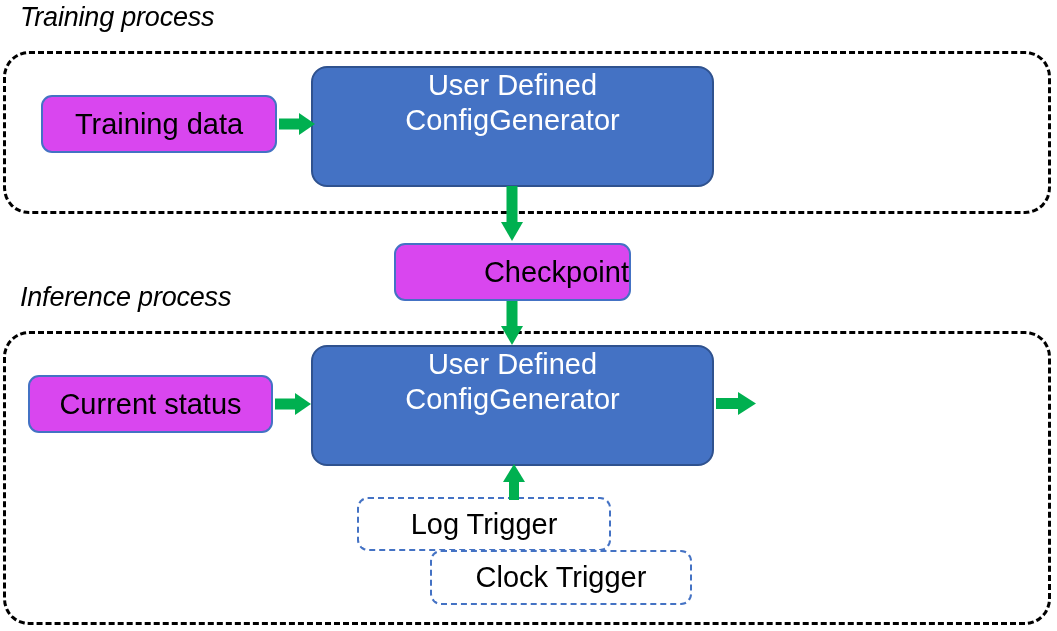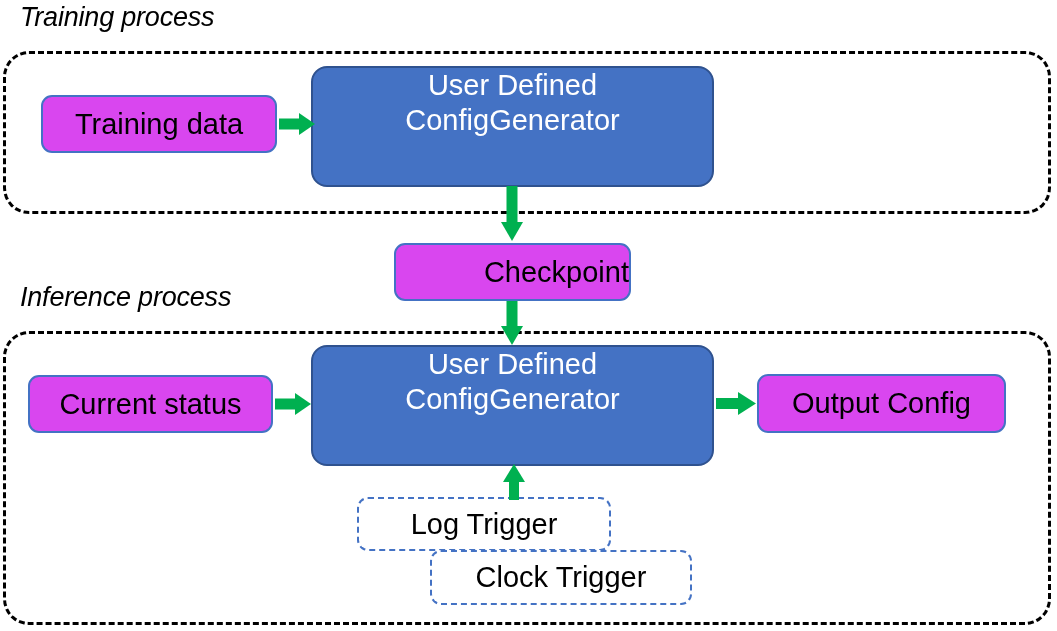--- a/index.html
+++ b/index.html
@@ -143,23 +143,20 @@
 
   <div id="node-current-status" class="node-plain">
     <span>Current status</span>
   </div>
 
   <div id="node-infer-generator" class="node-filled">
     <span class="line">User Defined</span>
     <span class="line">ConfigGenerator</span>
   </div>
 
-  <div id="node-output-config" class="node-plain">
-    <span>Output Config</span>
-  </div>
 
   <div id="node-log-trigger" class="node-dashed">
     <span>Log Trigger</span>
   </div>
 
   <div id="node-clock-trigger" class="node-dashed">
     <span>Clock Trigger</span>
   </div>
 
   <svg id="arrow-layer" viewBox="0 0 1057 631">

